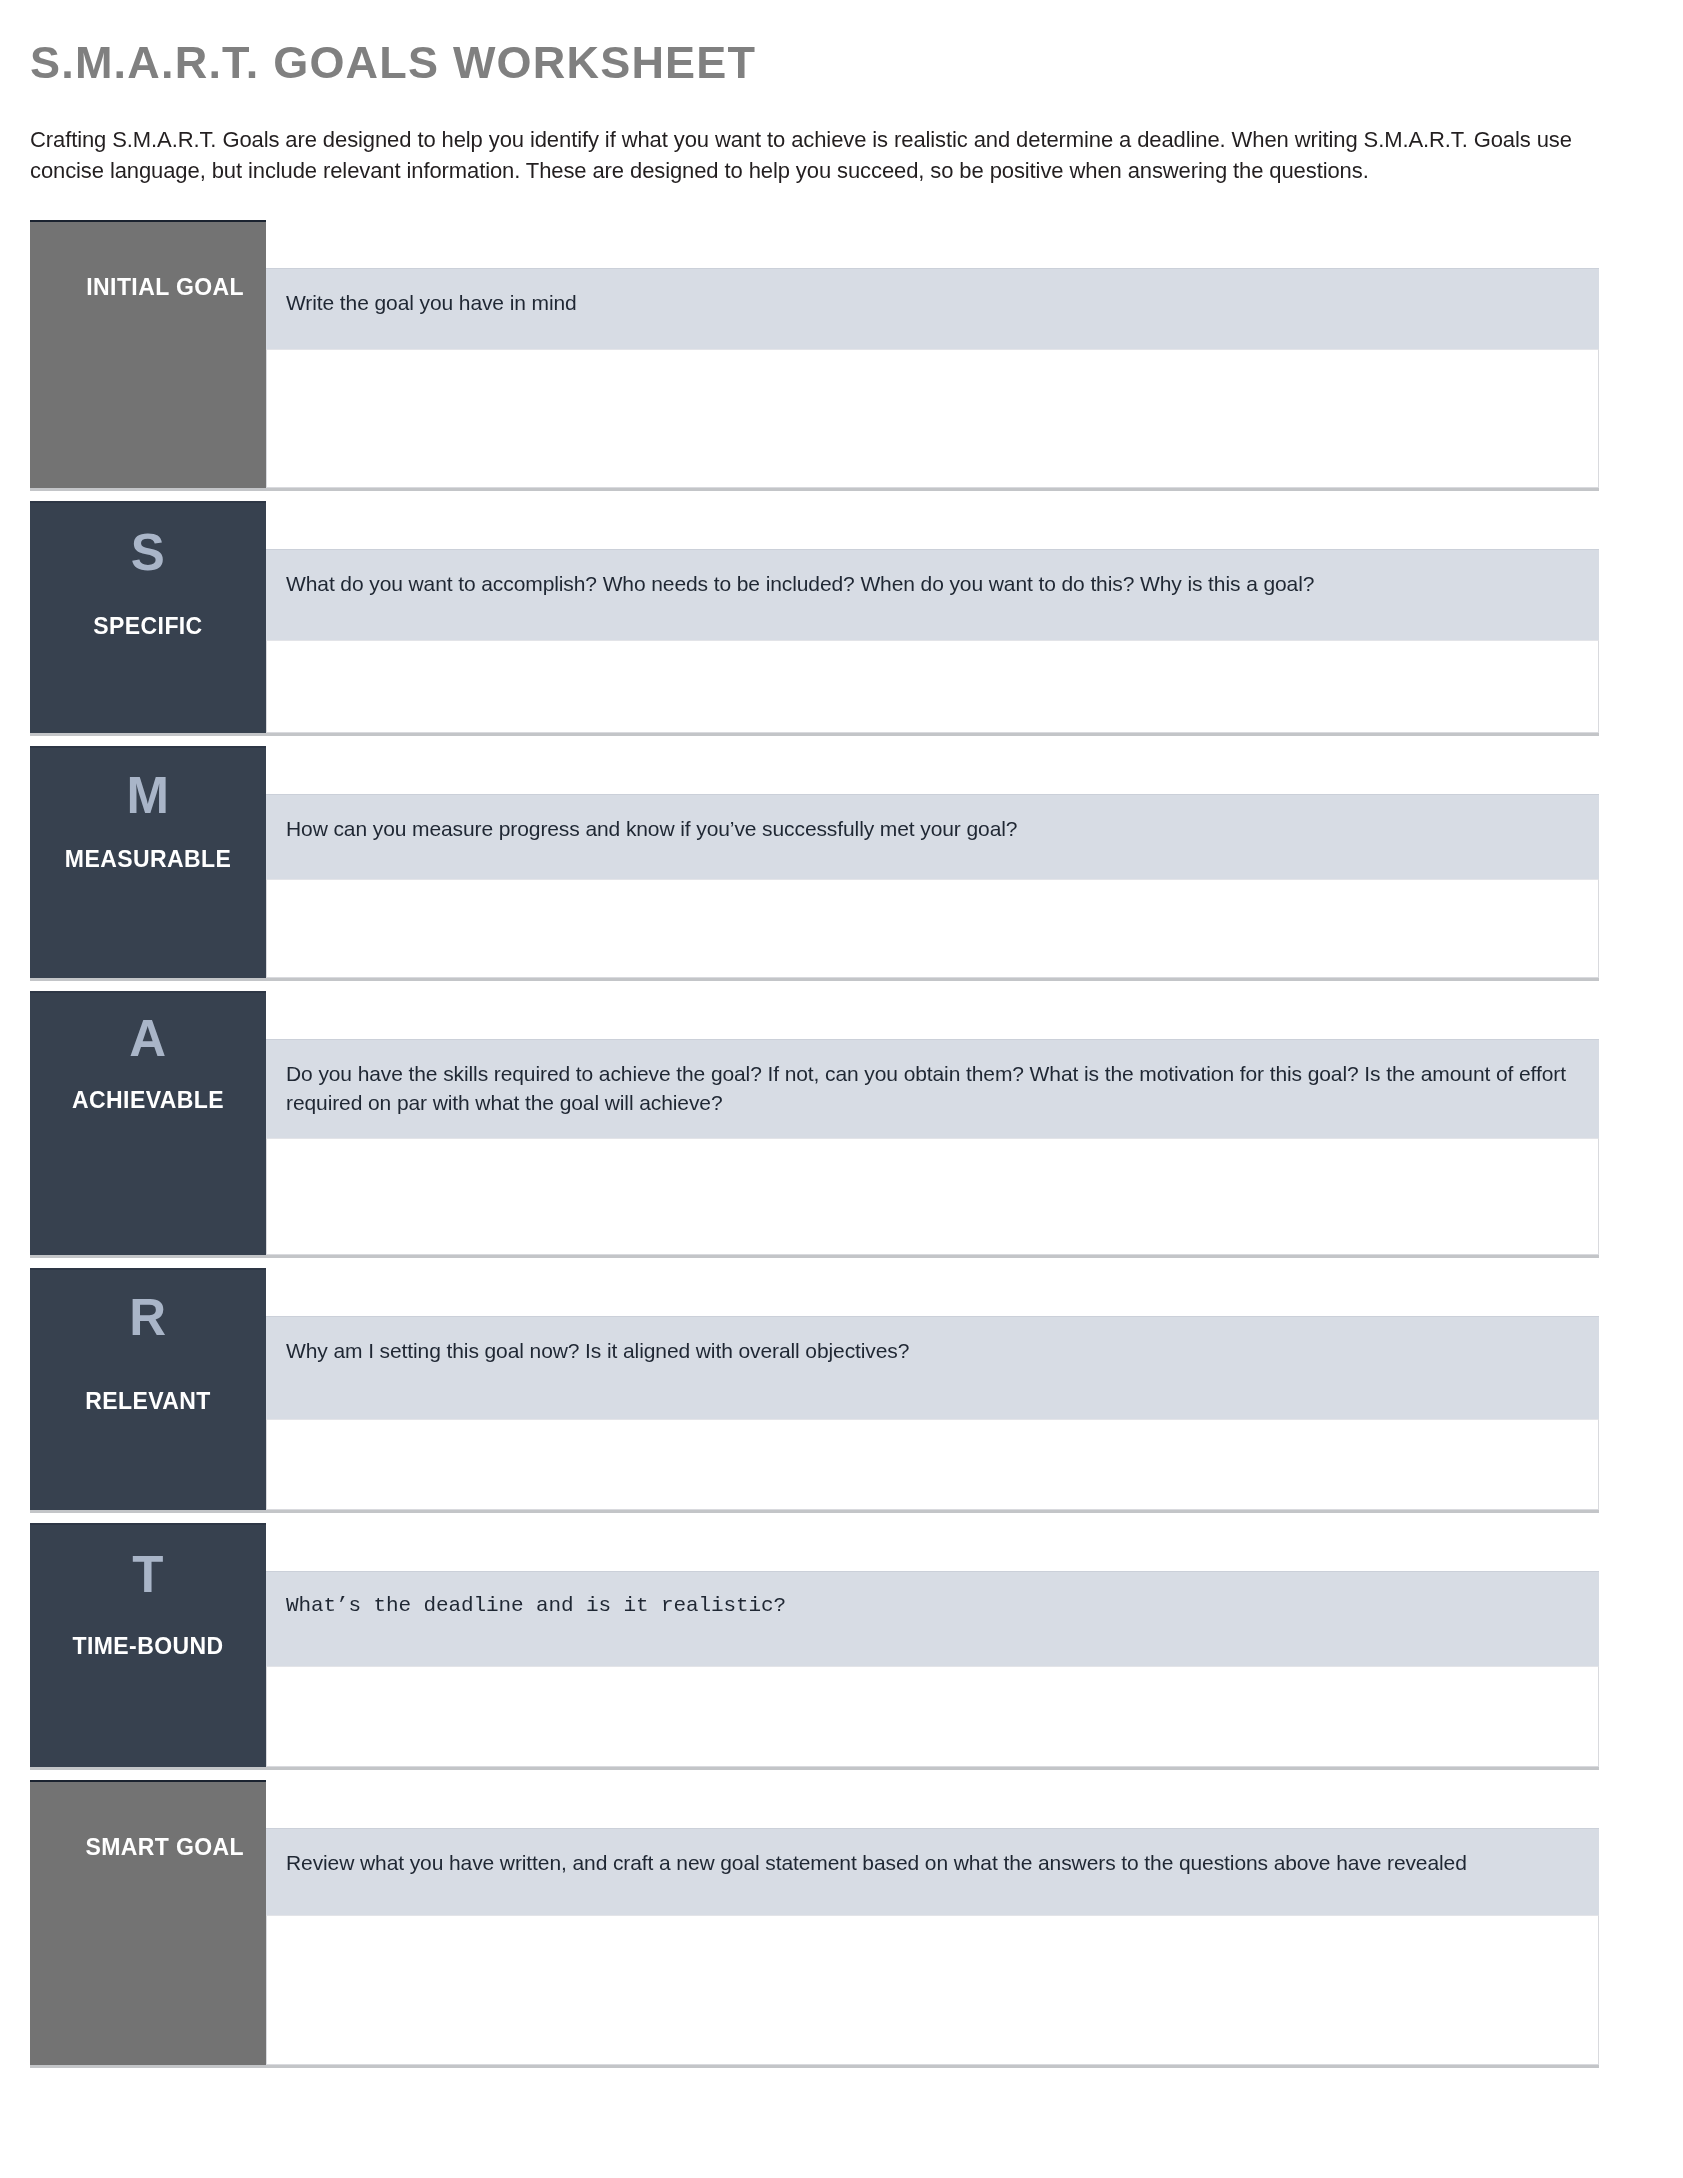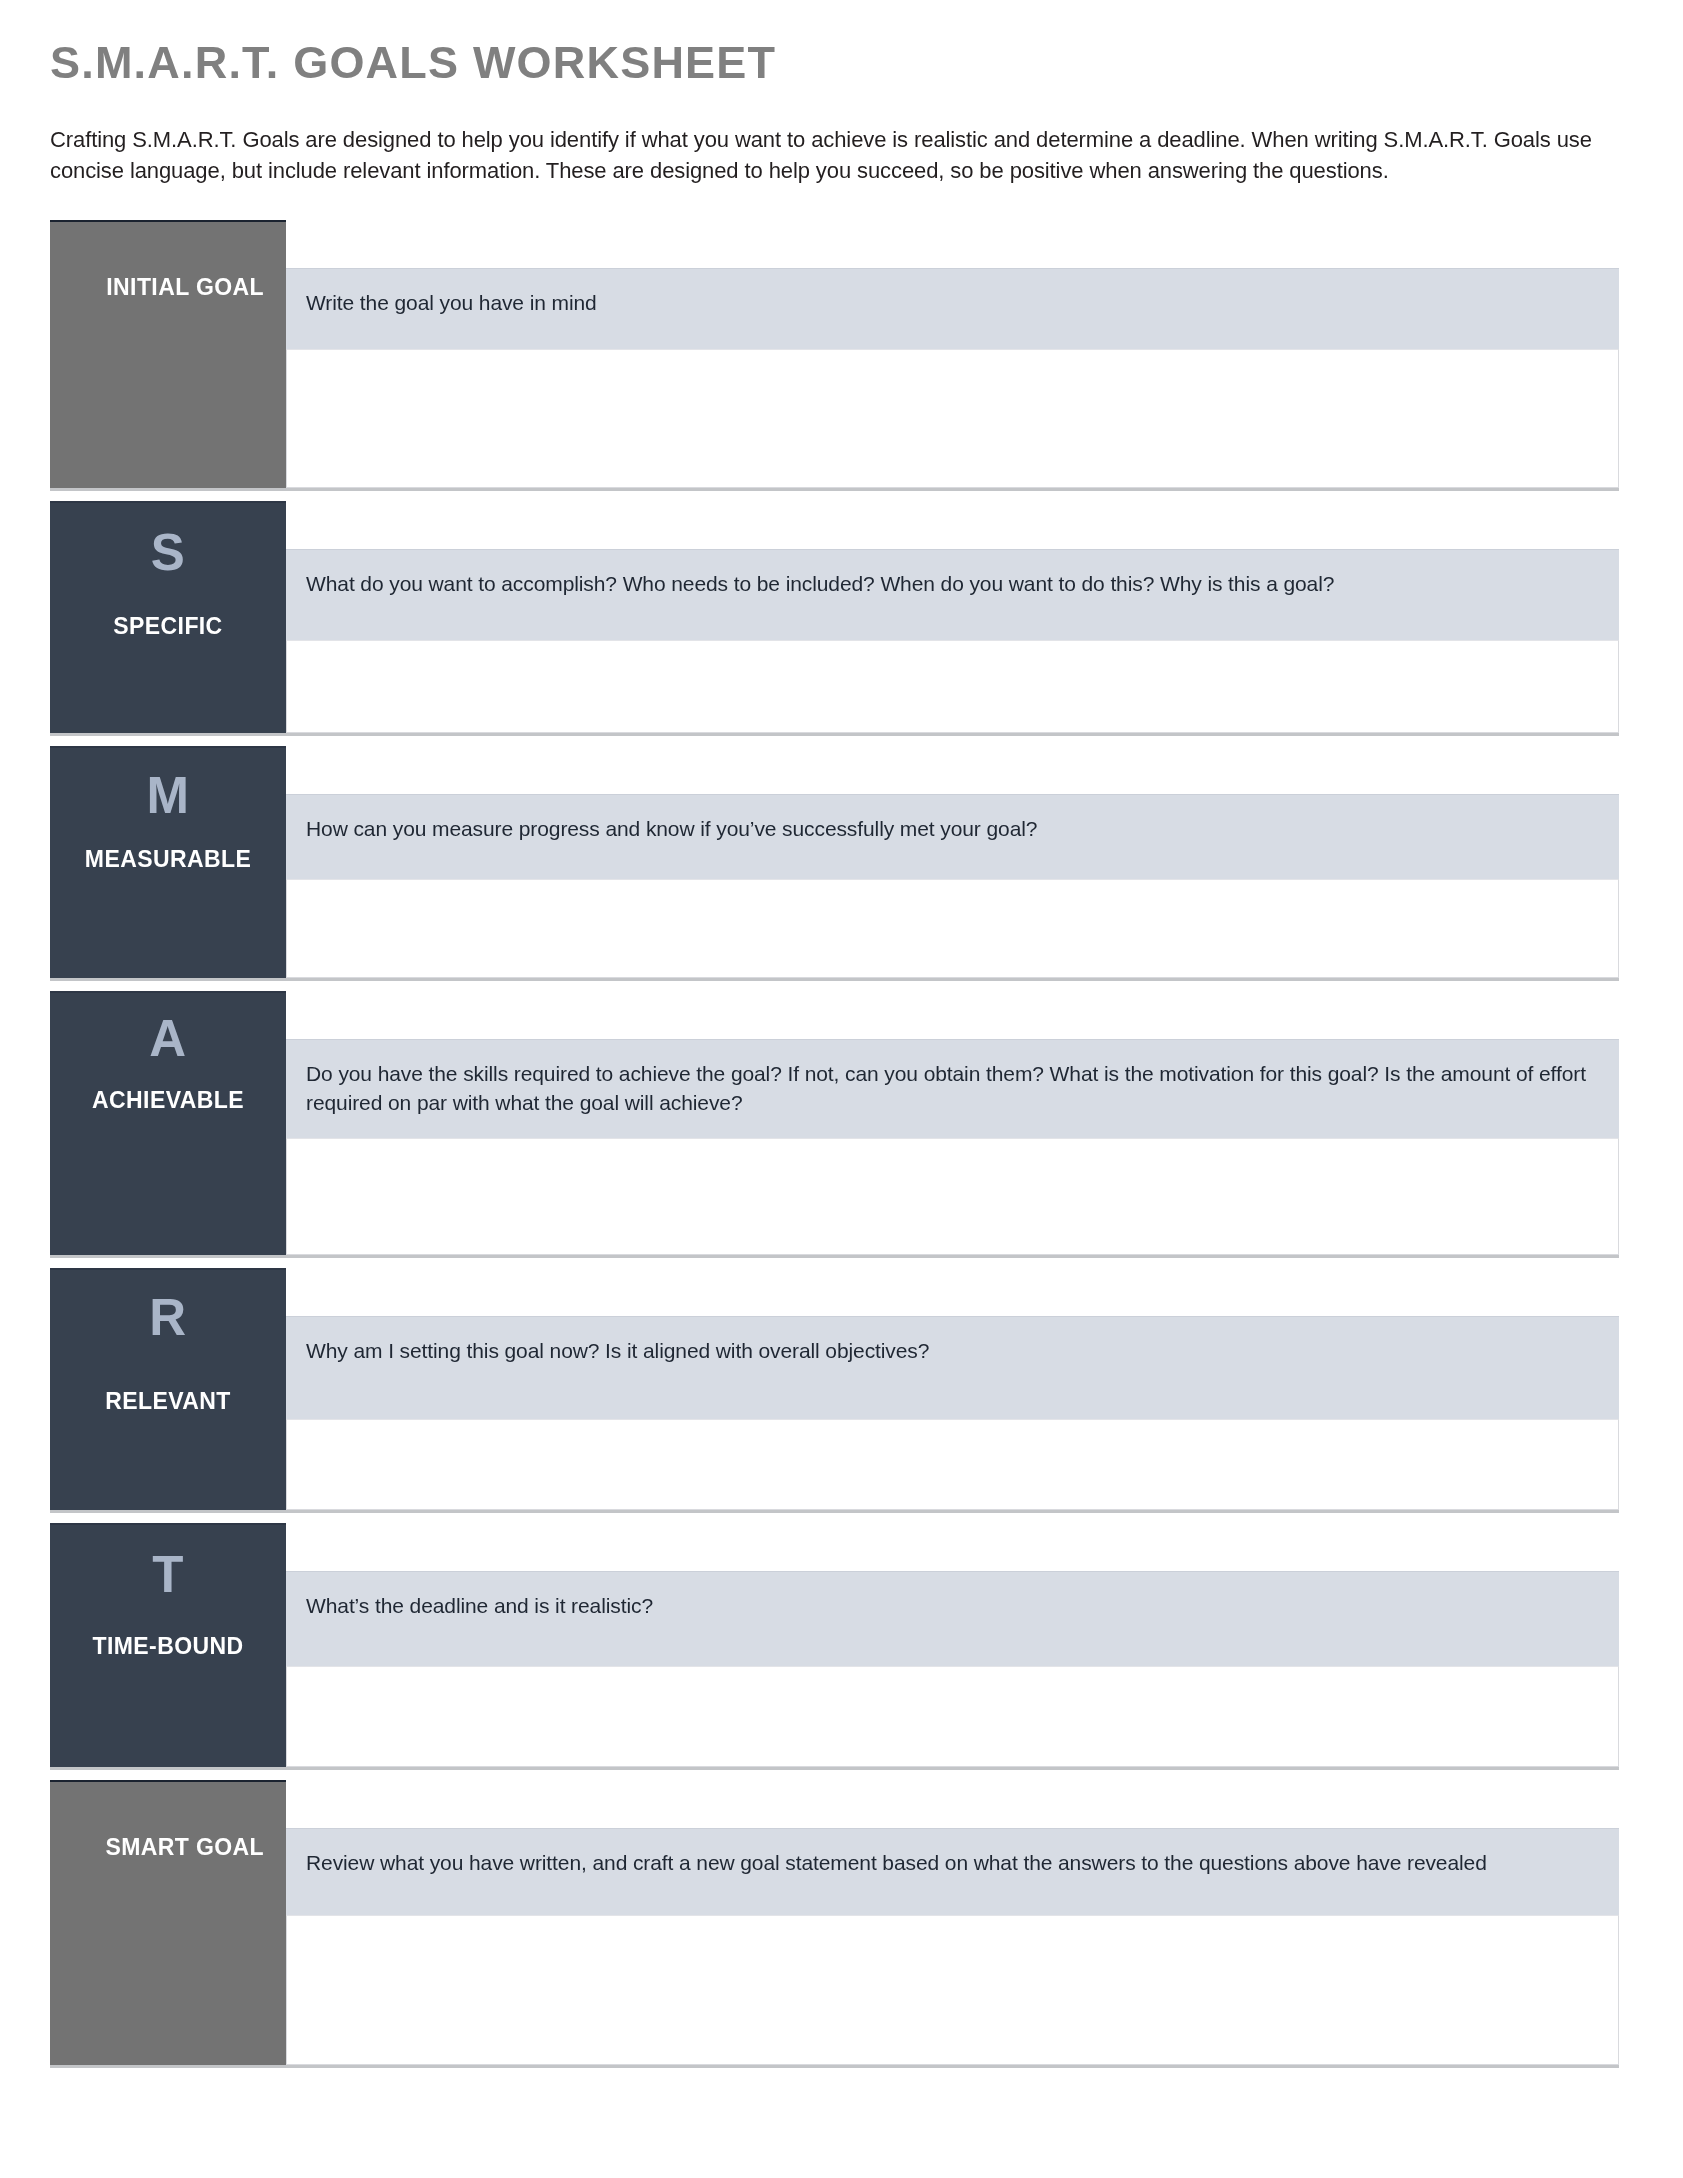--- a/index.html
+++ b/index.html
@@ -14,21 +14,21 @@
     color: #231f20;
     overflow: hidden;
   }
 
   .page {
     position: relative;
     width: 1683px;
     height: 1560px;
     background: #ffffff;
     box-sizing: border-box;
-    padding: 0 50px;
+    padding: 0 30px;
   }
 
   
   .title {
     margin: 0;
     padding-top: 38px;
     font-size: 45px;
     font-weight: bold;
     letter-spacing: 1.2px;
     color: #808080;
@@ -150,21 +150,21 @@
   .s-achievable .prompt { min-height: 87px; }
   .s-achievable .answer { min-height: 117px; }
 
   .s-relevant .big-letter { padding-top: 22px; }
   .s-relevant .label-text { padding-top: 44px; }
   .s-relevant .prompt { min-height: 103px; }
   .s-relevant .answer { min-height: 91px; }
 
   .s-timebound .big-letter { padding-top: 24px; }
   .s-timebound .label-text { padding-top: 32px; }
-  .s-timebound .prompt { min-height: 95px; }
+  .s-timebound .prompt { min-height: 95px; font-family: Liberation Mono, monospace; }
   .s-timebound .answer { min-height: 101px; }
 
   .s-smart .label-text.right { padding-top: 51px; margin-left: 10px; }
   .s-smart .prompt { min-height: 87px; }
   .s-smart .answer { min-height: 150px; }
 </style>
 </head>
 <body>
 
 <div class="page">

